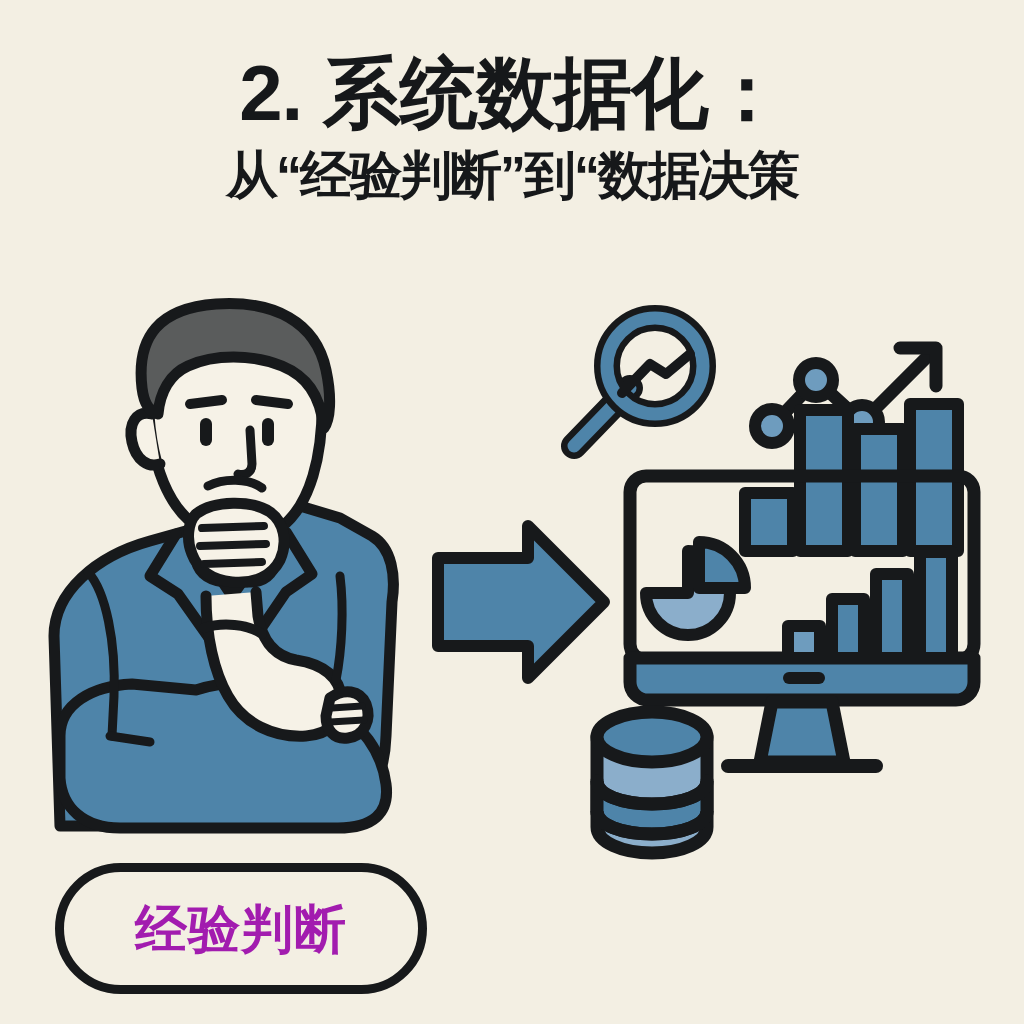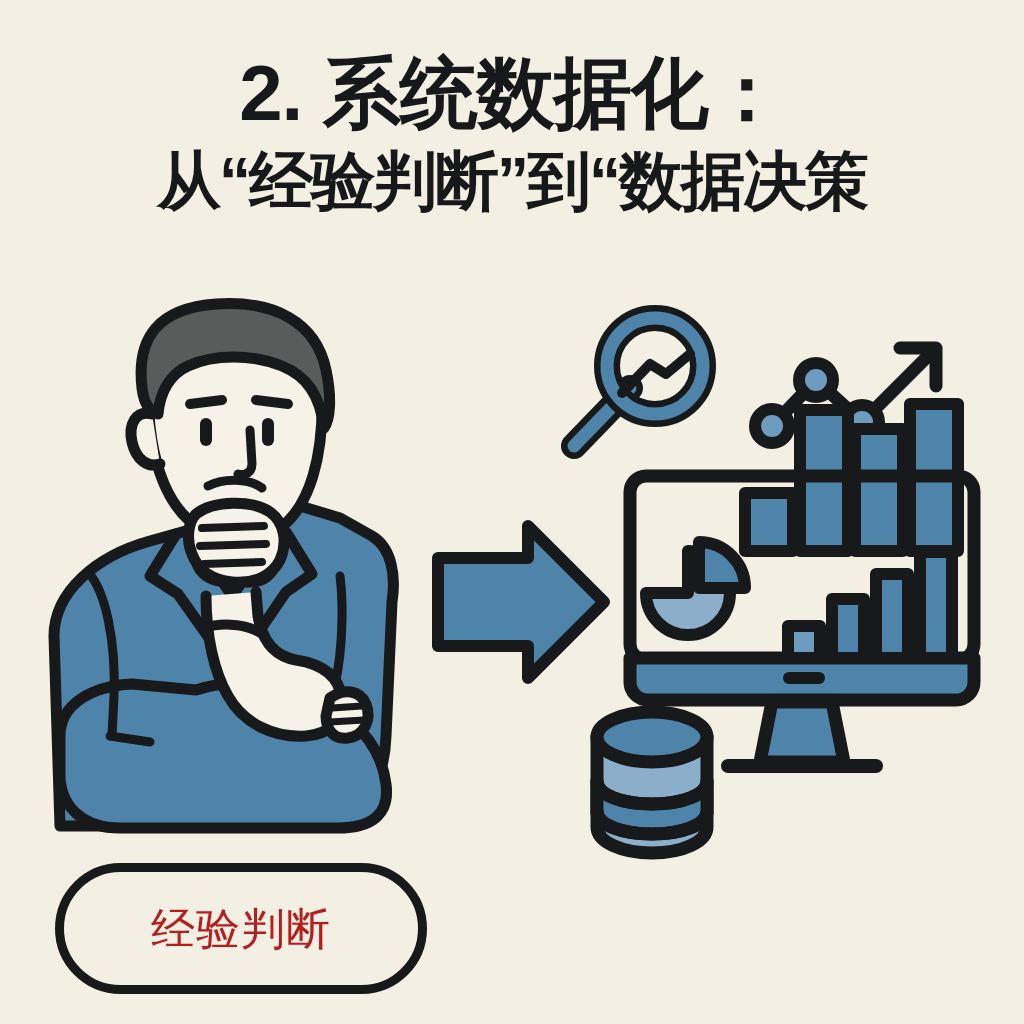--- a/index.html
+++ b/index.html
@@ -31,42 +31,42 @@
     line-height: 1.02;
     font-weight: 700;
     color: #16181A;
     letter-spacing: -1px;
     transform: scaleX(1.0);
     white-space: nowrap;
   }
   .title-sub {
     display: block;
     margin-top: 14px;
-    font-size: 64px;
+    font-size: 52px;
     line-height: 1.05;
     font-weight: 700;
     color: #16181A;
     letter-spacing: -2px;
     white-space: nowrap;
   }
   
   .pill {
     position: absolute;
     box-sizing: border-box;
     border: 9px solid #17191B;
     border-radius: 999px;
     background: transparent;
     display: flex;
     align-items: center;
     justify-content: center;
   }
   .pill-label {
-    font-size: 44px;
-    font-weight: 400;
-    color: #b91c1c;
+    font-size: 52px;
+    font-weight: 700;
+    color: #a21caf;
     letter-spacing: 1px;
     line-height: 1;
   }
   #pill-left  { left: 55px;  top: 827px; width: 372px; height: 131px; }
   #pill-right { left: 597px; top: 827px; width: 375px; height: 131px; }
 
   
   svg.layer {
     position: absolute;
     left: 0;

